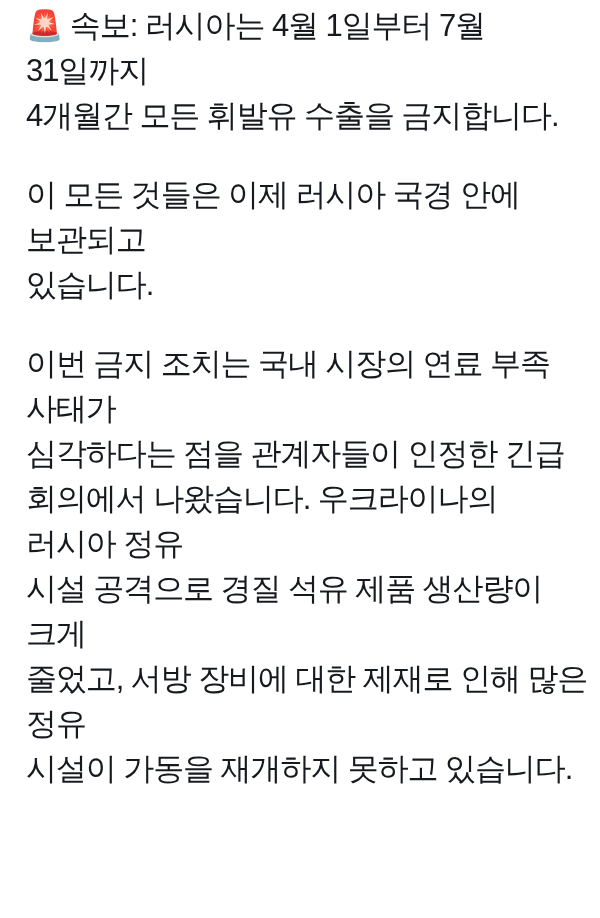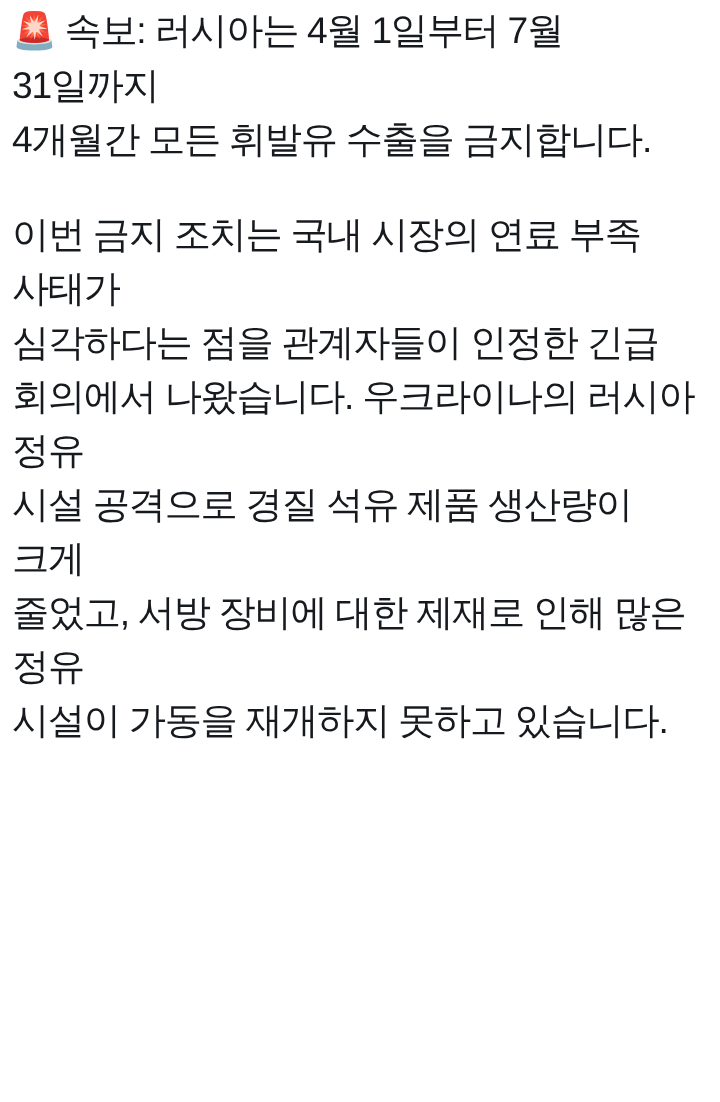--- a/index.html
+++ b/index.html
@@ -14,21 +14,21 @@
     font-family: "Liberation Sans", "DejaVu Sans", sans-serif;
   }
   .post {
     box-sizing: border-box;
     width: 600px;
     height: 918px;
     padding: 3px 12px 0 10px;
     background: #ffffff;
   }
   .post p {
-    margin: 0 0 34px 0;
+    margin: 0 0 34px 16px;
     font-size: 31px;
     line-height: 45px;
     font-weight: 500;
     letter-spacing: -0.035em;
     color: #16191d;
     white-space: pre-line;
     word-break: keep-all;
   }
   .post p:last-child {
     margin-bottom: 0;
@@ -37,20 +37,22 @@
     font-size: 30px;
     line-height: 45px;
   }
 </style>
 </head>
 <body>
 
 <article class="post">
   <p><span class="siren">🚨</span><span> 속보: 러시아는 4월 1일부터 7월 31일까지
 4개월간 모든 휘발유 수출을 금지합니다.</span></p>
+  <p>이 모든 것들은 이제 러시아 국경 안에 보관되고
+있습니다.</p>
   <p>이번 금지 조치는 국내 시장의 연료 부족 사태가
 심각하다는 점을 관계자들이 인정한 긴급
 회의에서 나왔습니다. 우크라이나의 러시아 정유
 시설 공격으로 경질 석유 제품 생산량이 크게
 줄었고, 서방 장비에 대한 제재로 인해 많은 정유
 시설이 가동을 재개하지 못하고 있습니다.</p>
 
 </article>
 
 </body></html>

